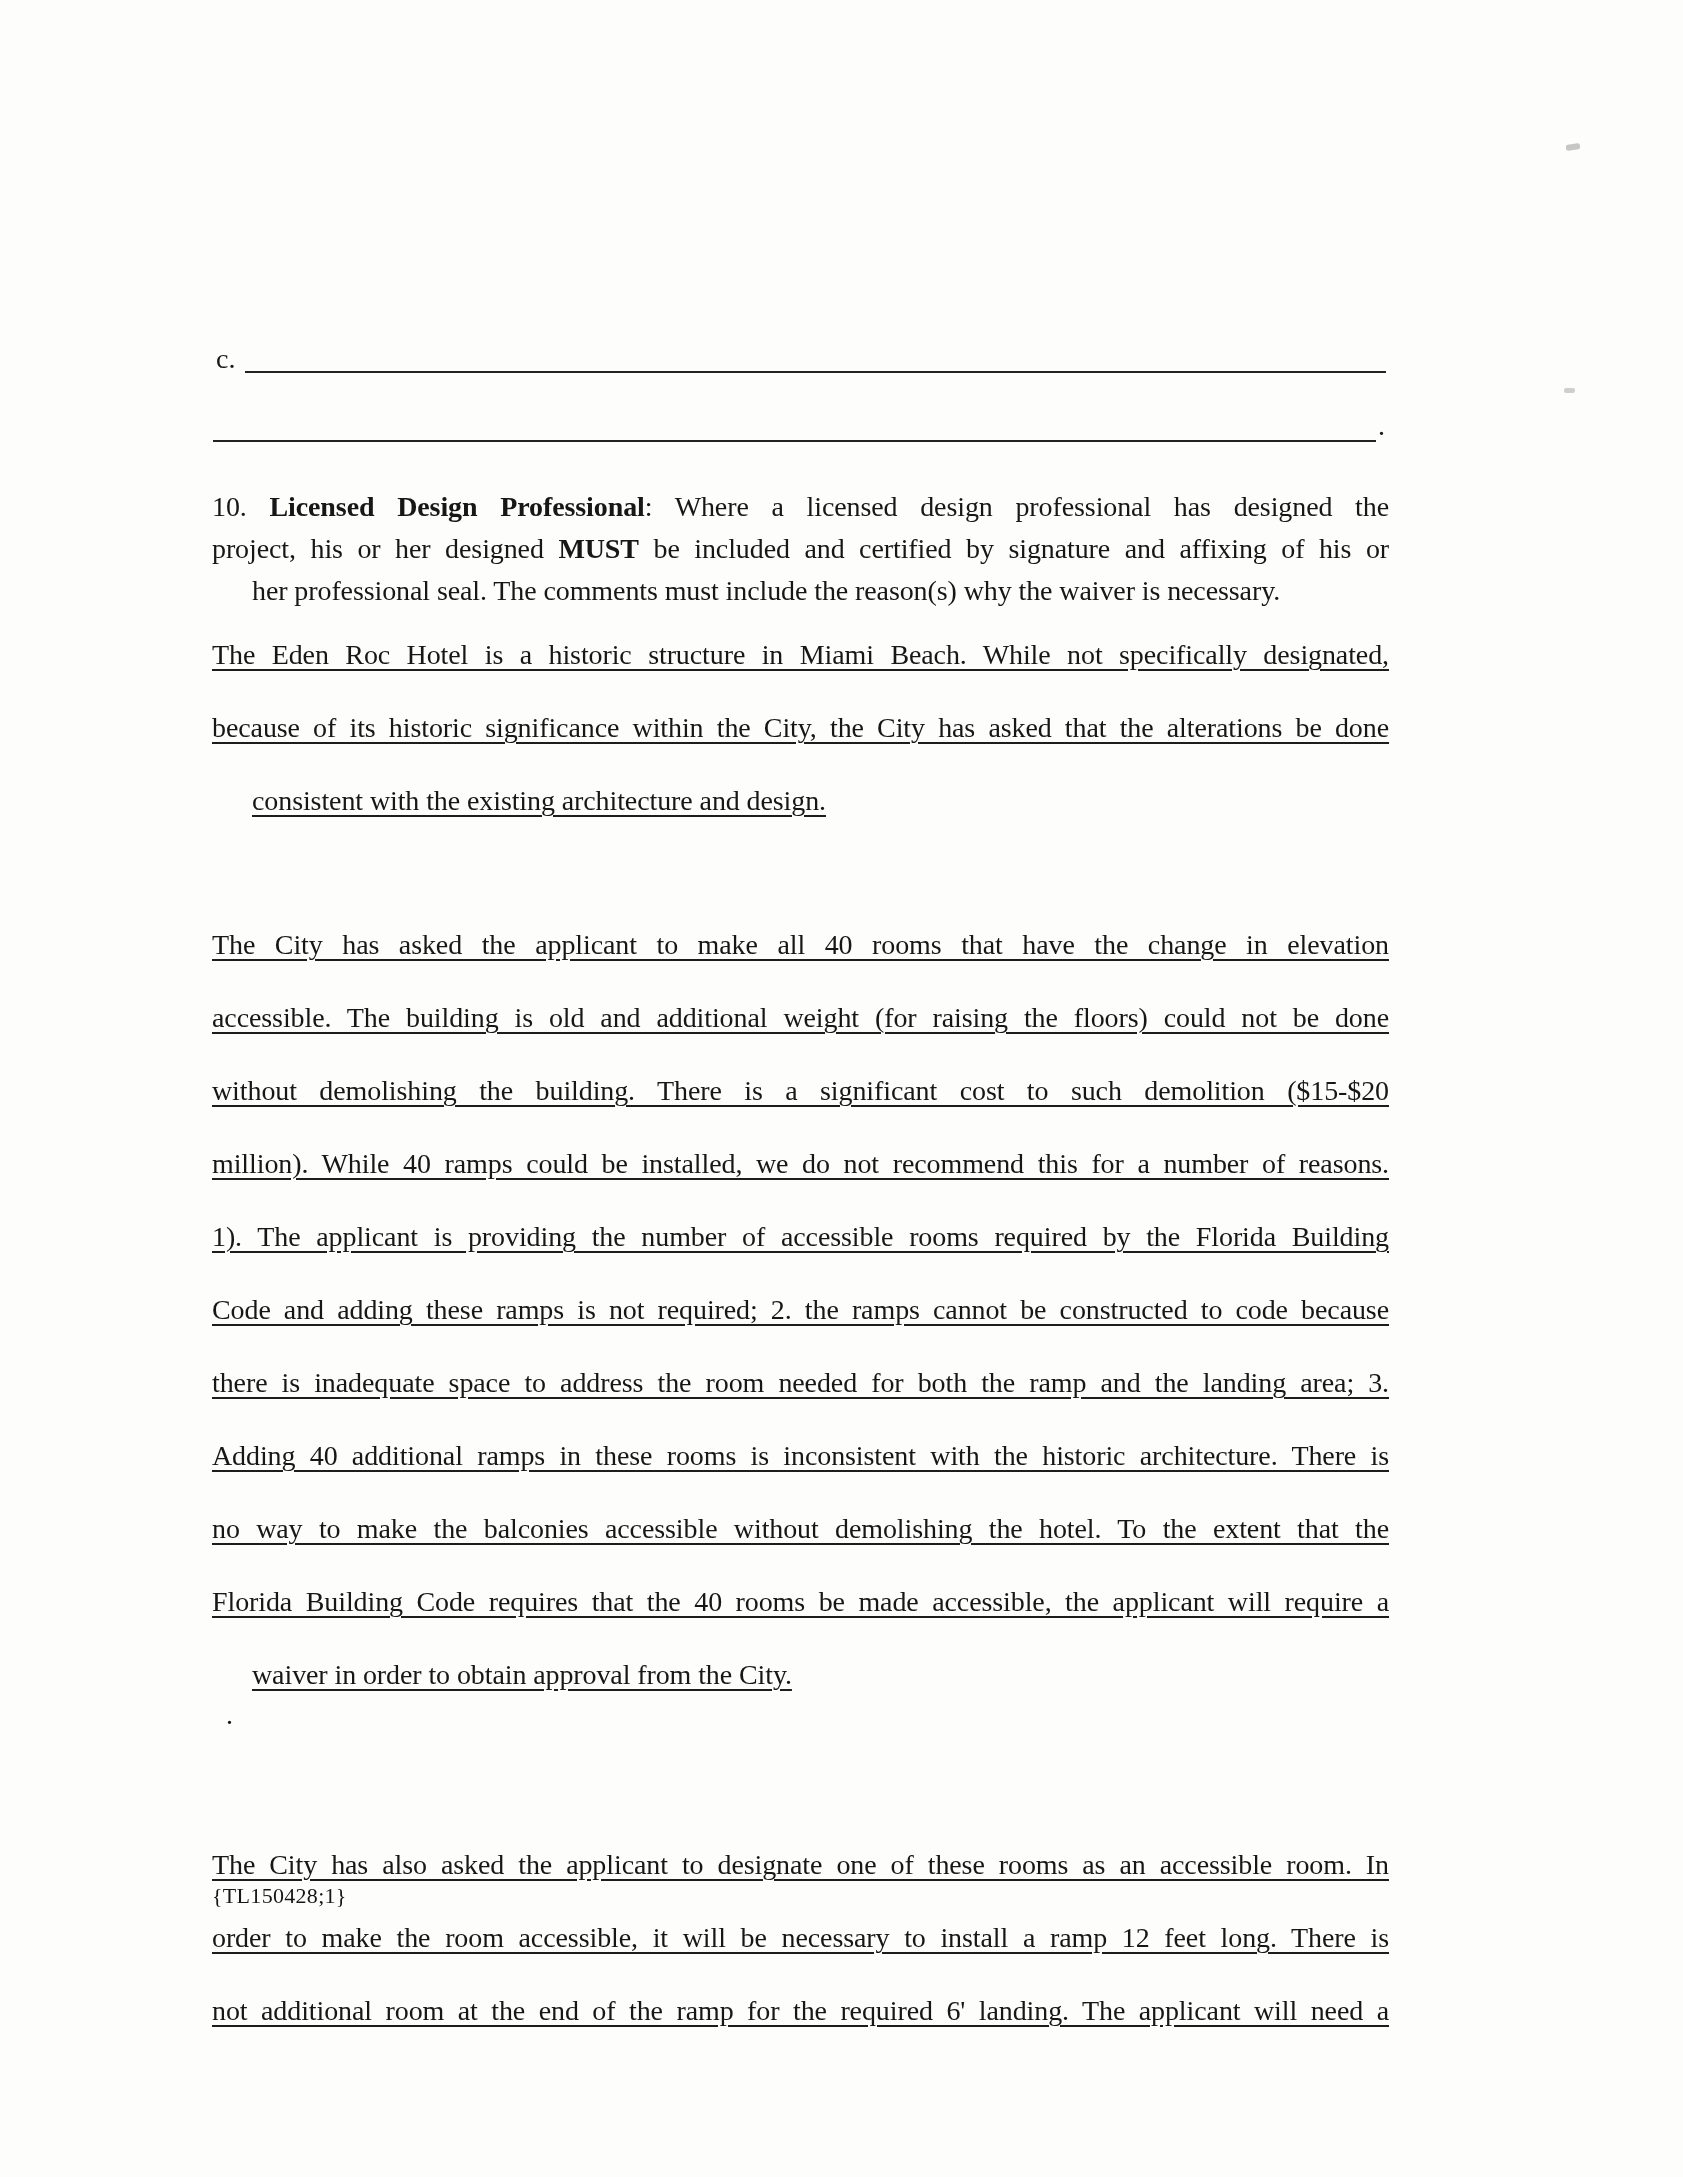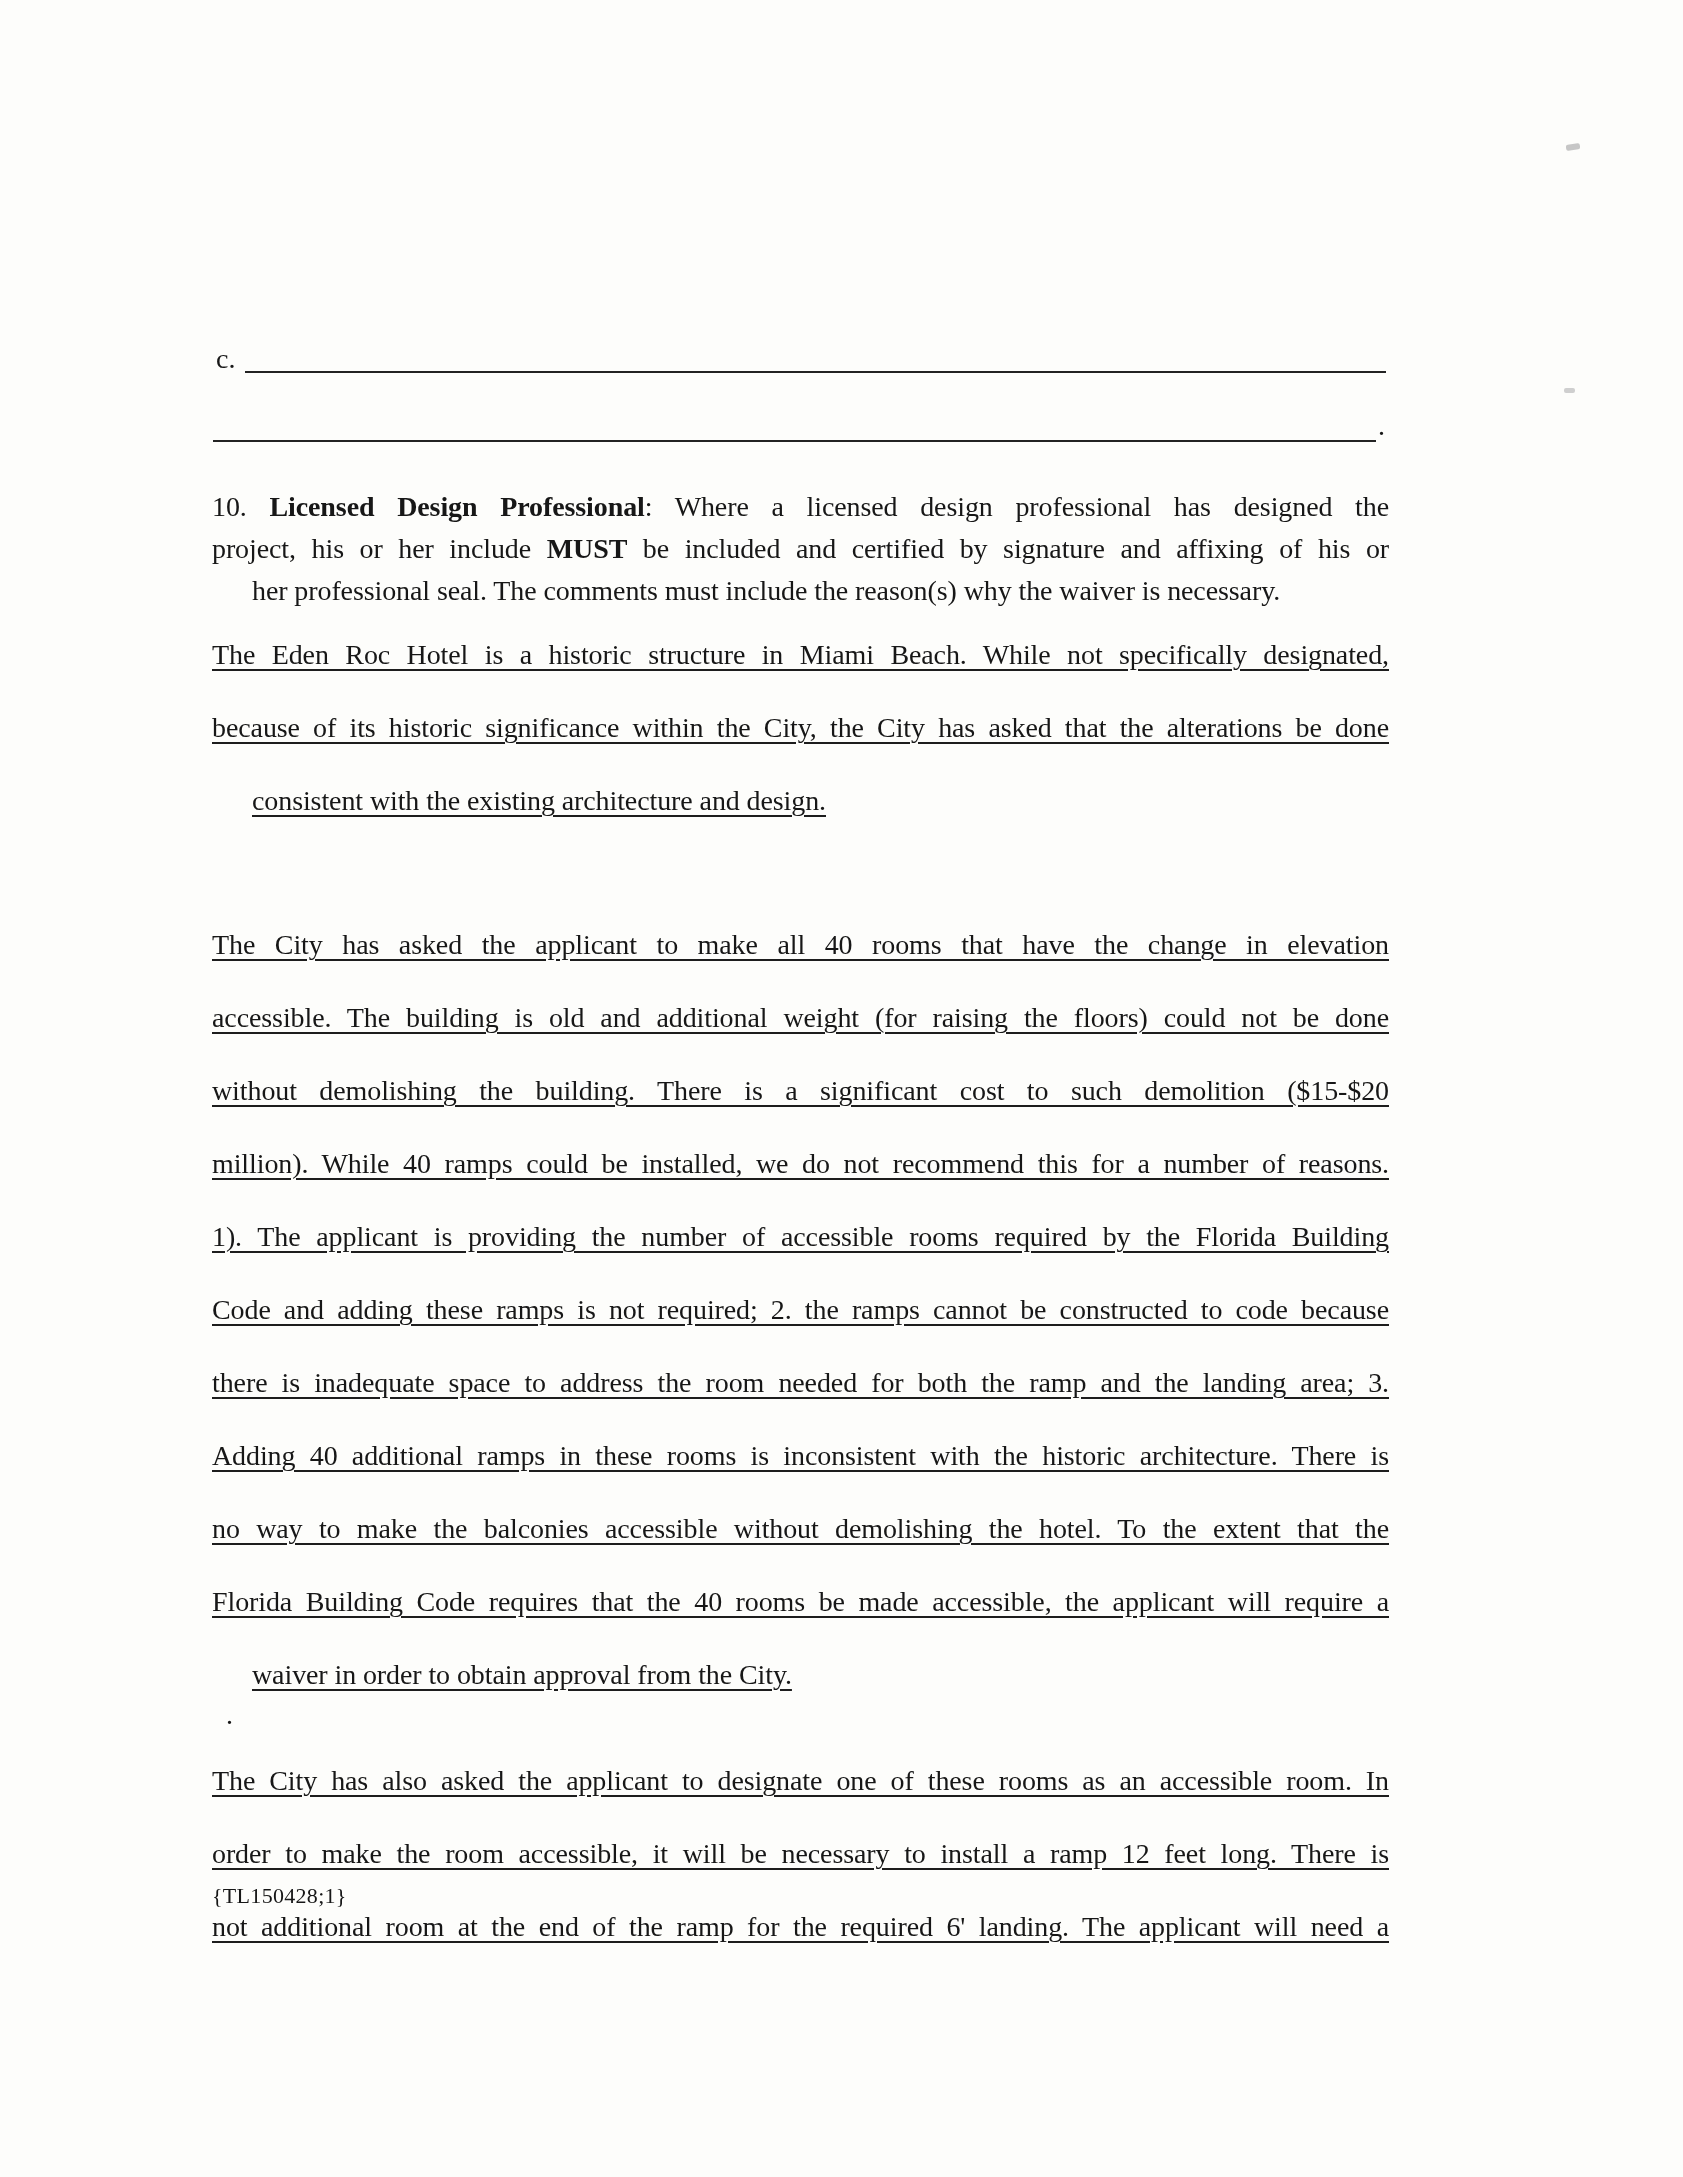--- a/index.html
+++ b/index.html
@@ -30,21 +30,21 @@
   .jline.last { text-align-last:left;margin-left:40px; }
   .underlined .jline {
     text-decoration:underline;
     text-decoration-thickness:2px;
     text-underline-offset:5px;
     text-decoration-color:#1d1d1d;
   }
   .b { font-weight:bold; }
   .pA { top:618px; }
   .pB { top:908px; }
-  .pC { top:1744px; }
+  .pC { top:1828px; }
 
   .stray-dot { left:226px; top:1699px; font-size:28px; }
 
   .footer { left:212px; top:1883px; font-size:22px; letter-spacing:0.3px; }
 
   
   .smudge { border-radius:2px; }
   .s1 { left:1566px; top:144px; width:14px; height:6px; background:#c6c6c6; transform:rotate(-8deg); }
   .s2 { left:1564px; top:388px; width:11px; height:5px; background:#cfcfcf; }
 </style>
@@ -56,21 +56,21 @@
   <span class="abs c-label">c.</span>
 
   <div class="abs blank-line line1"></div>
 
   <div class="abs blank-line line2"></div>
 
   <span class="abs line2-period">.</span>
 
   <div class="abs para intro">
       <div class="jline"><span>10. </span><span class="b">Licensed Design Professional</span><span>: Where a licensed design professional has designed the</span></div>
-      <div class="jline"><span>project, his or her include </span><span class="b">MUST</span><span> be included and certified by signature and affixing of his or</span></div>
+      <div class="jline"><span>project, his or her designed </span><span class="b">MUST</span><span> be included and certified by signature and affixing of his or</span></div>
       <div class="jline last"><span>her professional seal. The comments must include the reason(s) why the waiver is necessary.</span></div>
     </div>
 
   <div class="abs para underlined pA">
       <div class="jline"><span>The Eden Roc Hotel is a historic structure in Miami Beach.  While not specifically designated,</span></div>
       <div class="jline"><span>because of its historic significance within the City, the City has asked that the alterations be done</span></div>
       <div class="jline last"><span>consistent with the existing architecture and design.</span></div>
     </div>
 
   <div class="abs para underlined pB">

